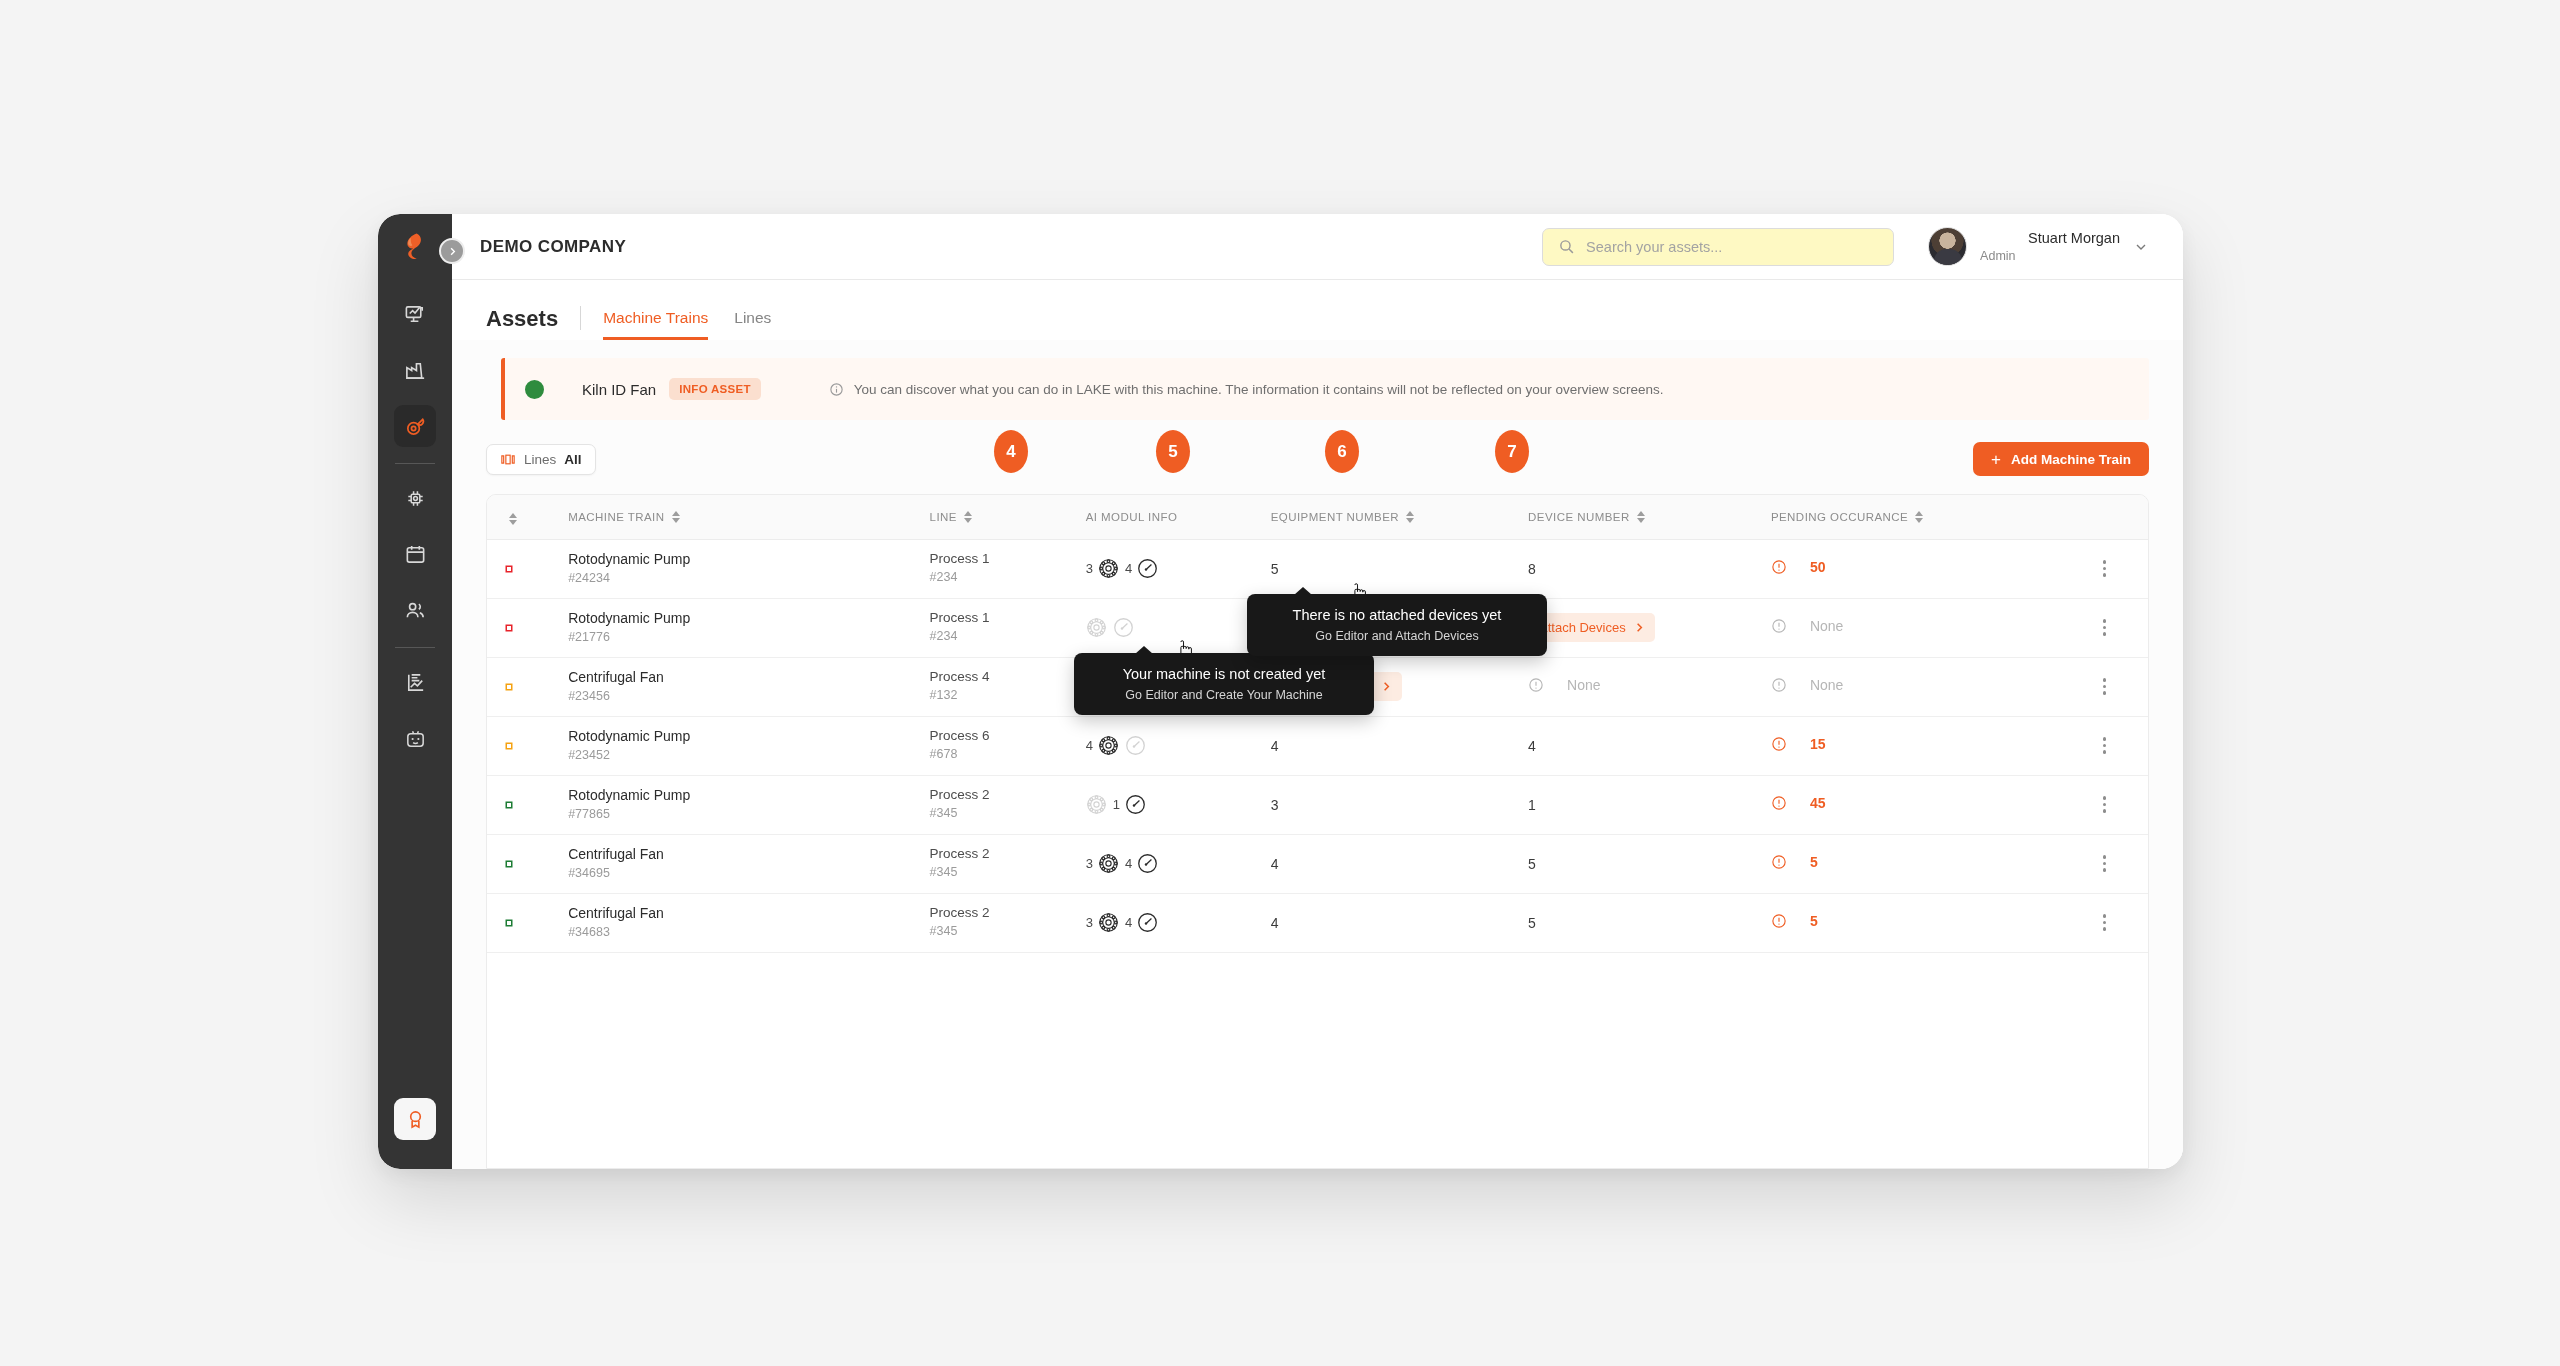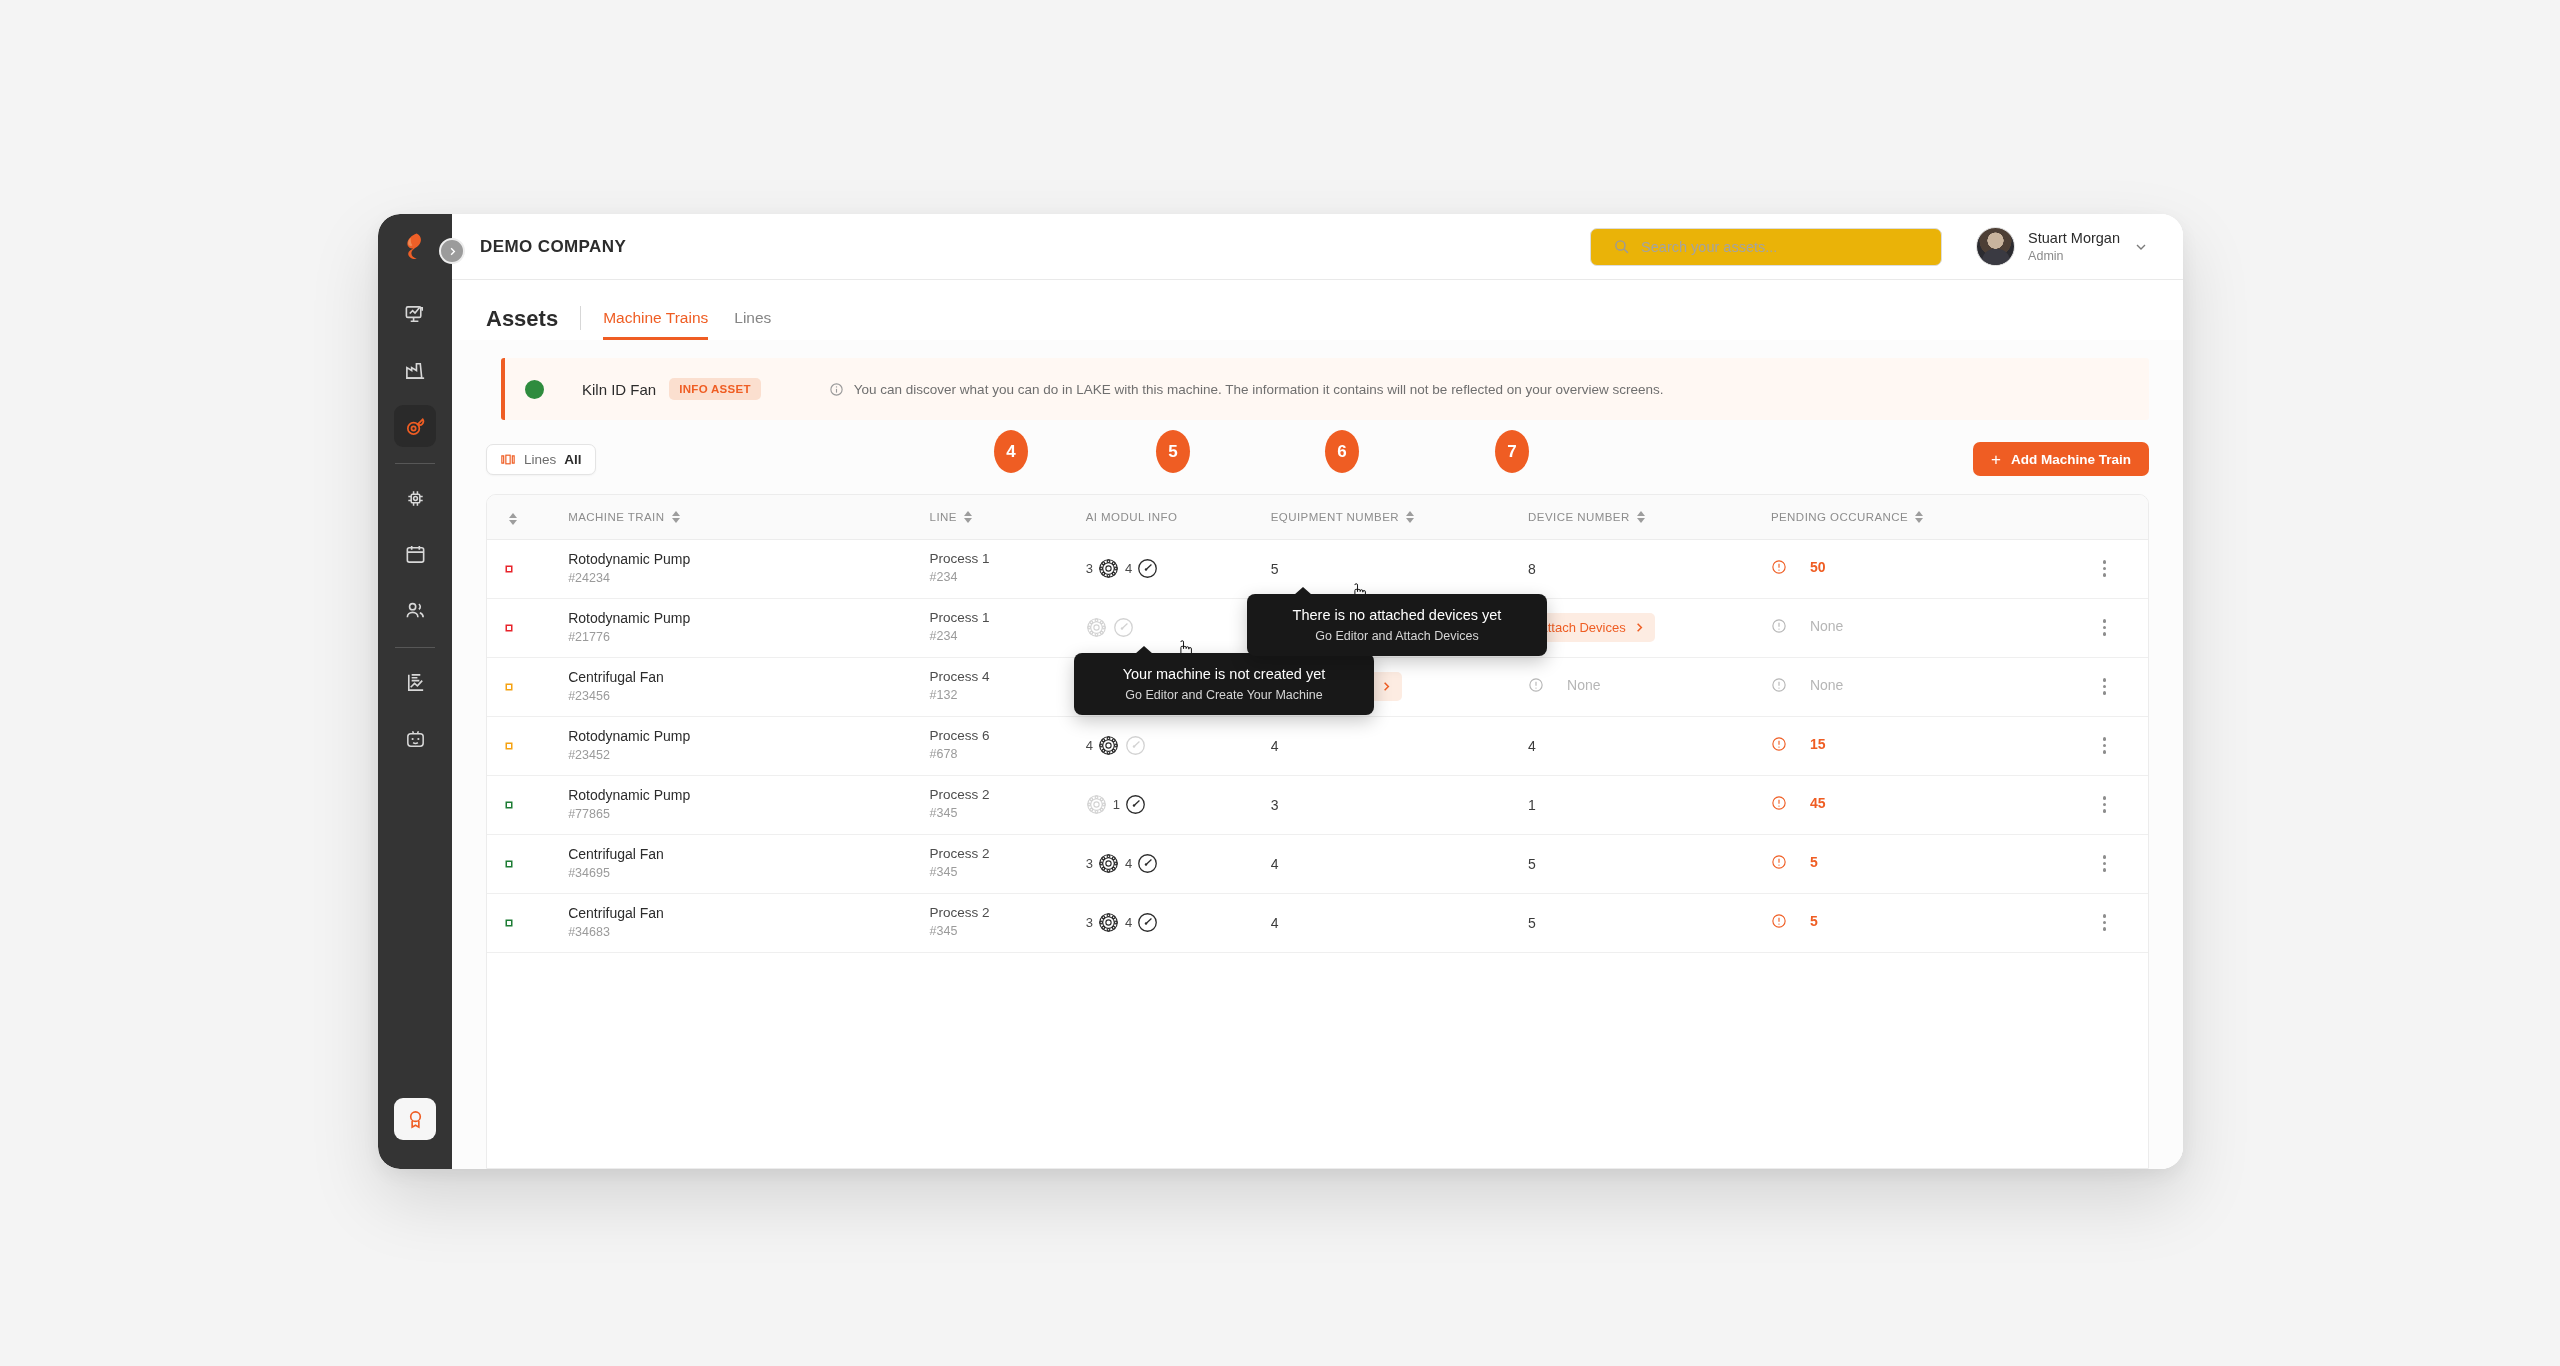--- a/index.html
+++ b/index.html
@@ -87,22 +87,22 @@
     background: #fff;
   }
   .company-name {
     font-size: 17px; font-weight: bold; color: #2c2c2c; letter-spacing: .4px;
   }
   .topbar-right { margin-left: auto; display: flex; align-items: center; gap: 34px; }
   .search-box {
     width: 352px; height: 38px;
     border: 1px solid #dcdcdc; border-radius: 7px;
     display: flex; align-items: center; gap: 11px;
-    padding: 0 22px;
-    background: #eab308;
+    padding: 0 15px;
+    background: #fef9c3;
   }
   .search-box svg { width: 17px; height: 17px; color: #9a9a9a; flex: 0 0 17px; }
   .search-box input {
     border: 0; outline: 0; font-size: 14.5px; color: #3a3a3a;
     font-family: "Liberation Sans", sans-serif;
     background: transparent; width: 100%;
   }
   .search-box input::placeholder { color: #a3a3a3; }
   .user-box { display: flex; align-items: center; gap: 13px; }
   .avatar {
@@ -112,21 +112,21 @@
     overflow: hidden;
     position: relative;
   }
   .avatar::after {
     content: ""; position: absolute; left: 50%; top: 57%;
     transform: translateX(-50%);
     width: 28px; height: 26px; border-radius: 12px 12px 0 0;
     background: #3a3a42;
   }
   .user-meta { line-height: 1.28; }
-  .user-name { font-size: 14.5px; color: #2c2c2c; }
+  .user-name { font-size: 14.5px; color: #2c2c2c; margin-left: 48px; }
   .user-role { font-size: 12.5px; color: #8b8b8b; }
   .chevron-down { color: #7a7a7a; display: flex; }
   .chevron-down svg { width: 16px; height: 16px; }
 
   
   .page {
     flex: 1 1 auto;
     background: #fcfcfc;
     padding: 0 0 0 0;
     display: flex; flex-direction: column;

